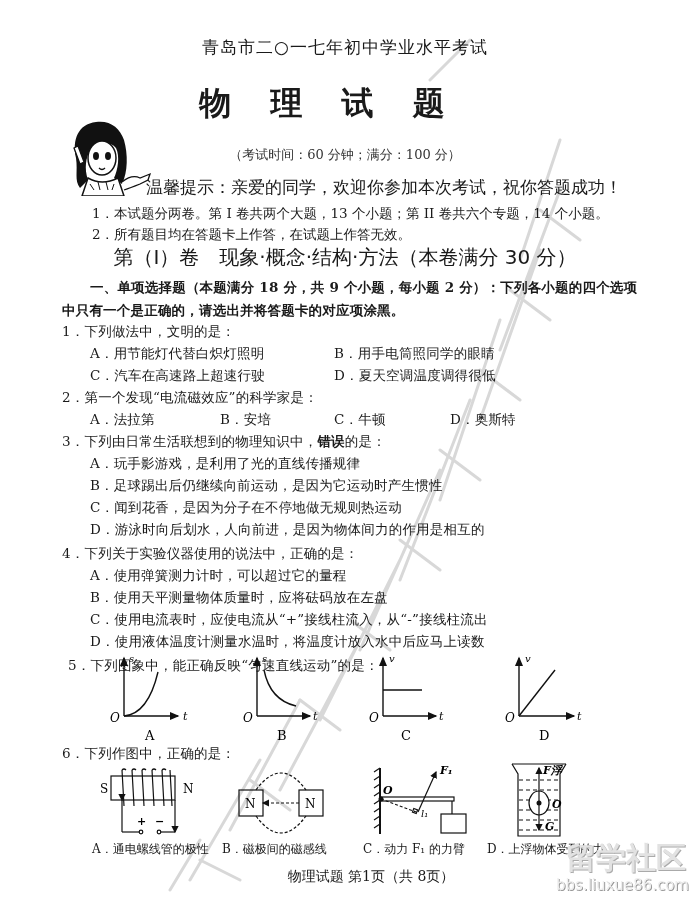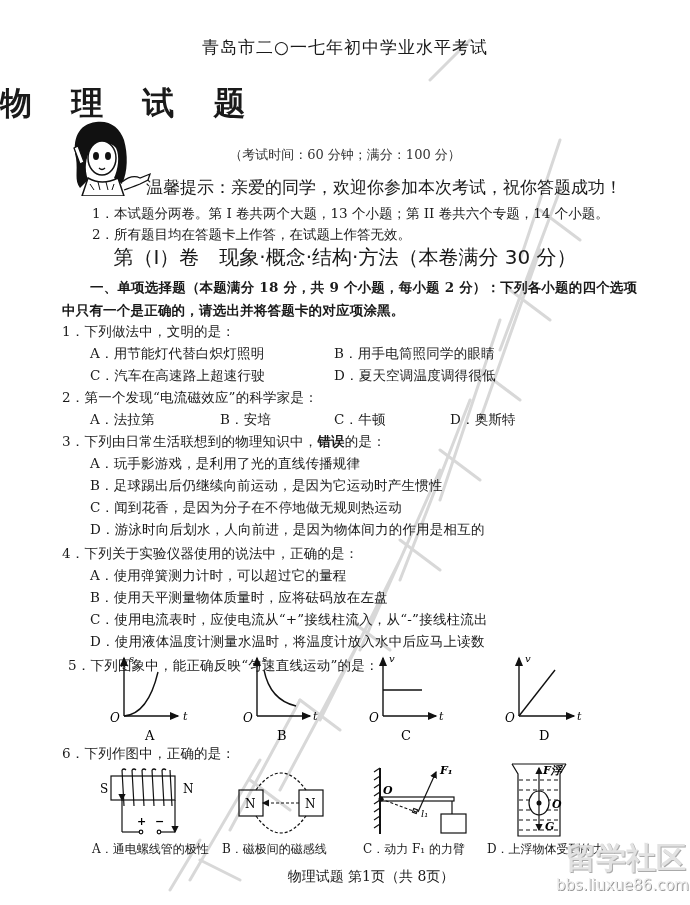--- a/index.html
+++ b/index.html
@@ -5,21 +5,21 @@
   html, body { margin: 0; padding: 0; }
   body {
     width: 690px; height: 905px; background: #ffffff; position: relative; overflow: hidden;
     font-family: "DejaVu Serif", "Liberation Serif", serif; color: #1a1a1a;
   }
   .abs { position: absolute; white-space: nowrap; }
   .serif { font-family: "DejaVu Serif", "Liberation Serif", serif; }
   .sans { font-family: "DejaVu Sans", "Liberation Sans", sans-serif; }
   .q { font-size: 13.5px; line-height: 18px; letter-spacing: 0.2px; }
   .title1 { left: 0; width: 690px; text-align: center; top: 36px; font-size: 17px; letter-spacing: 1px; }
-  .title2 { left: 0; width: 562px; top: 82px; font-size: 32px; font-weight: bold; letter-spacing: 14px; }
+  .title2 { left: 0; width: 562px; text-align: center; top: 82px; font-size: 32px; font-weight: bold; letter-spacing: 14px; padding-left: 48px; }
   .exam-time { left: 0; width: 690px; text-align: center; top: 146px; font-size: 13px; color: #333; }
   .tip { left: 146px; top: 176px; font-size: 17px; }
   .note { font-size: 13.5px; }
   .sec-title { left: 0; width: 690px; text-align: center; top: 244px; font-size: 20px; }
   .bold { font-weight: bold; }
   .watermark { position: absolute; pointer-events: none; }
   svg text { font-family: "DejaVu Serif", "Liberation Serif", serif; }
   .cap { font-size: 12px; }
   .footer { left: 0; width: 690px; text-align: center; top: 868px; font-size: 14px; padding-left: 26px; }
 </style>

